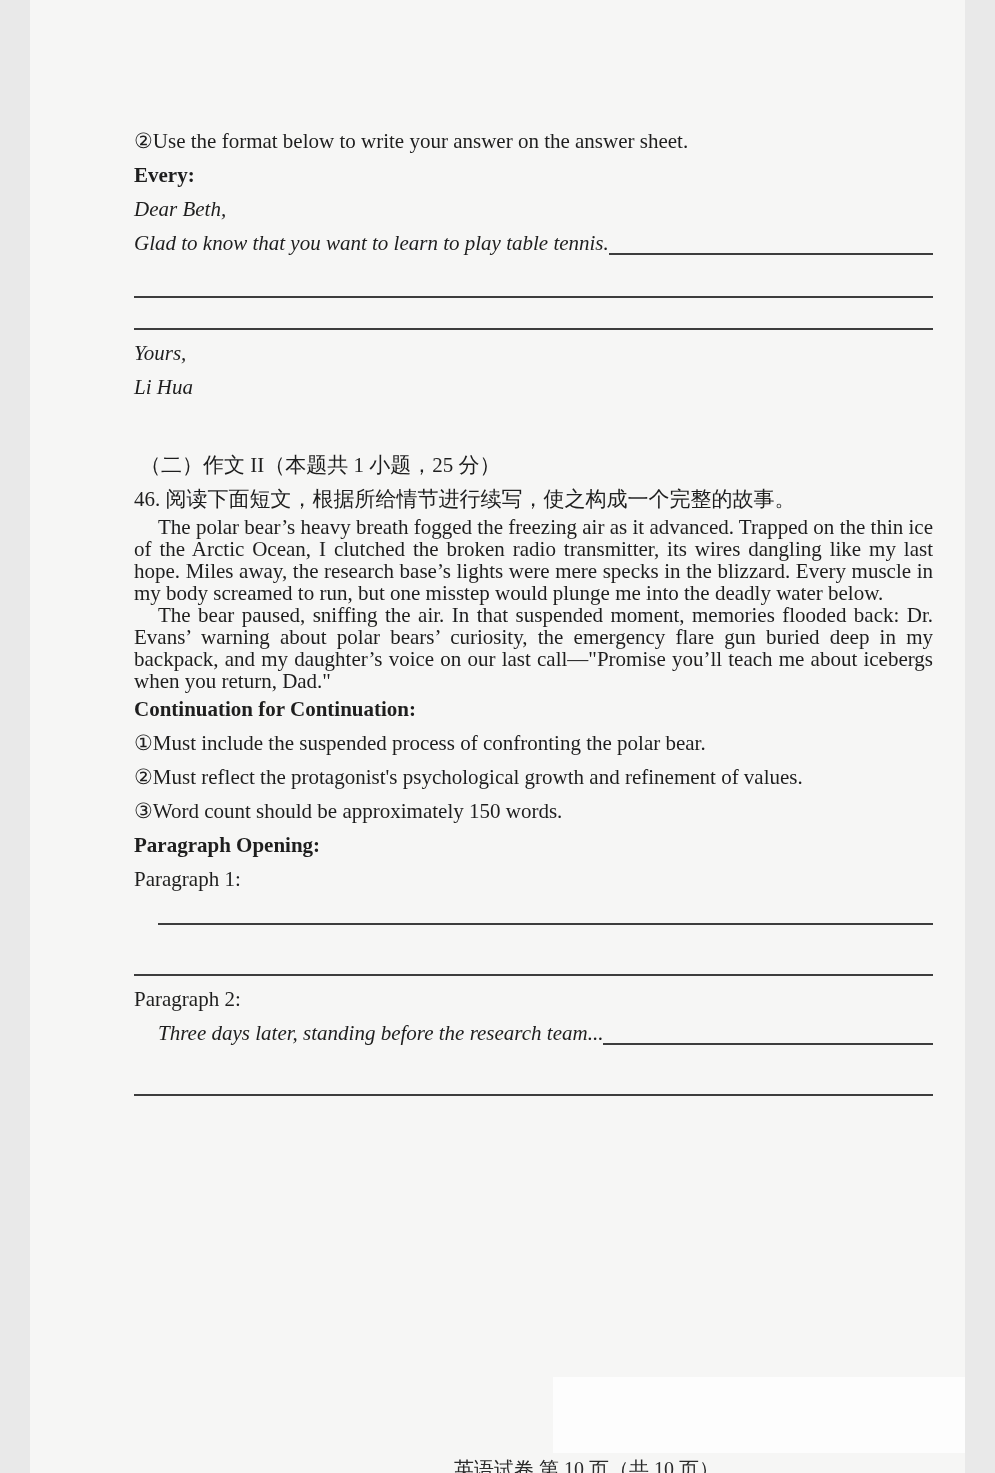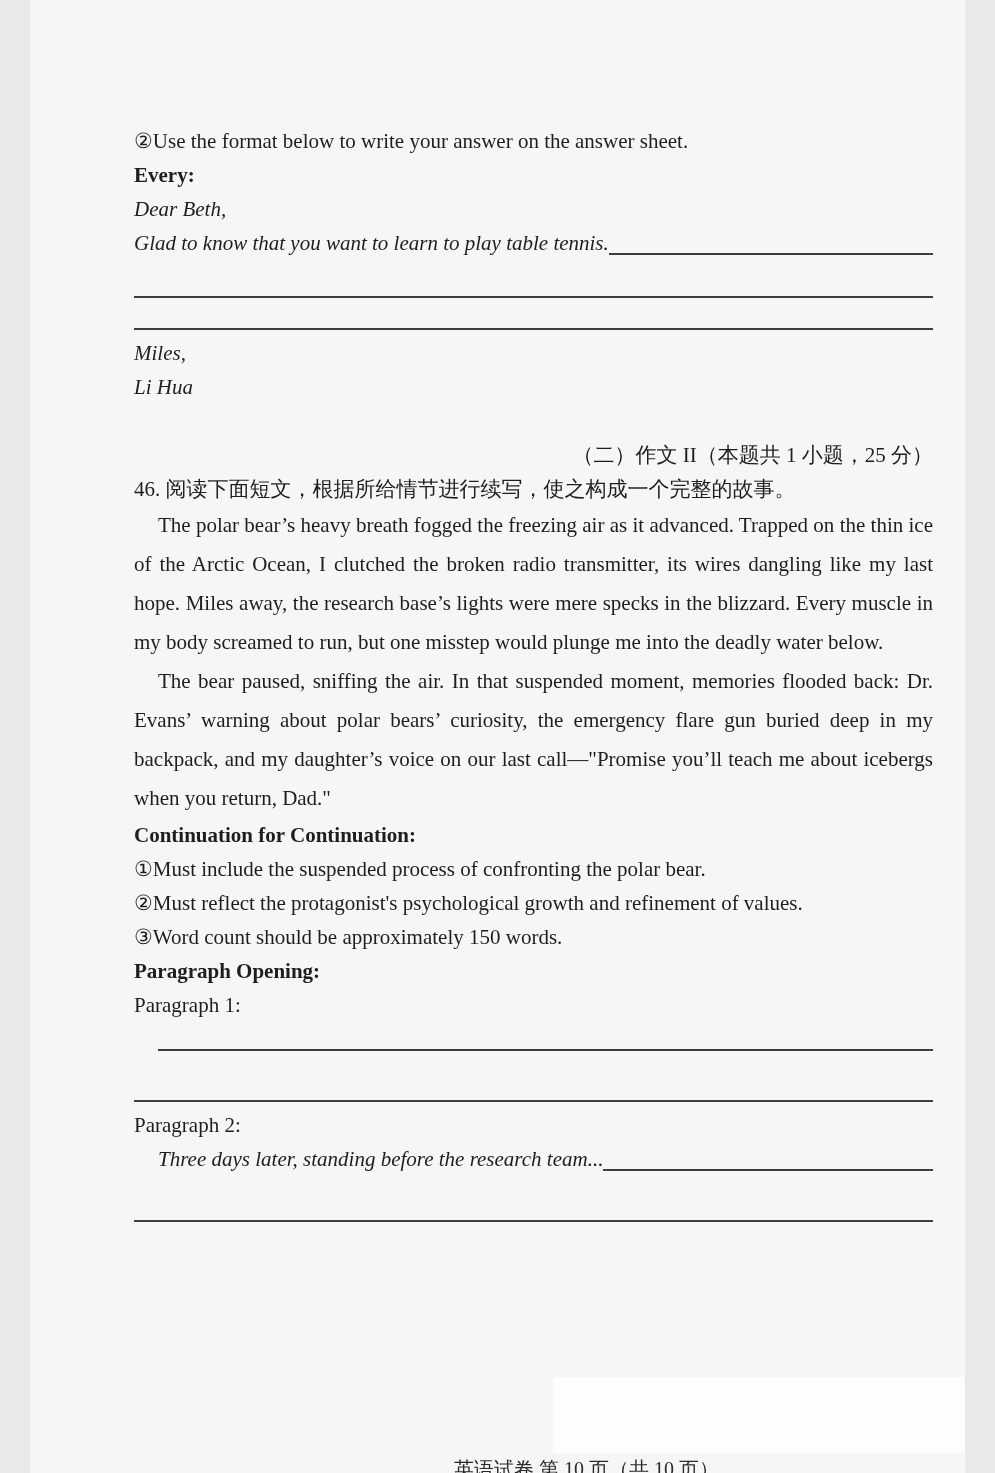--- a/index.html
+++ b/index.html
@@ -34,26 +34,26 @@
     border-bottom: 2px solid #3d3d3d;
     margin-bottom: 5px;
     min-width: 40px;
   }
   .blank-line {
     border-bottom: 2px solid #3d3d3d;
   }
   .blank-1 { height: 36px; }
   .blank-2 { height: 30px; }
   .blank-3 { height: 44px; }
-  .section-heading { margin-top: 34px; text-align: right; }
+  .section-heading { margin-top: 44px; }
   .story-para {
     text-align: justify;
     text-indent: 24px;
     margin: 0;
-    line-height: 39px;
+    line-height: 22px;
   }
   .indent { padding-left: 24px; }
   .footer {
     position: absolute;
     left: 424px;
     top: 1452px;
     font-size: 20px;
     white-space: nowrap;
     color: #2a2a2a;
   }
@@ -74,21 +74,21 @@
 
     <div class="row">②Use the format below to write your answer on the answer sheet.</div>
     <div class="row b">Every:</div>
     <div class="row i">Dear Beth,</div>
     <div class="row fill-row">
       <span class="i">Glad to know that you want to learn to play table tennis.</span>
         <span class="fill-line"></span>
     </div>
     <div class="blank-line blank-1"></div>
     <div class="blank-line blank-2"></div>
-    <div class="row i" style="margin-top:6px;">Miles,</div>
+    <div class="row i" style="margin-top:6px;">Yours,</div>
     <div class="row i">Li Hua</div>
 
     <div class="row section-heading" style="padding-left:6px;">（二）作文 II（本题共 1 小题，25 分）</div>
     <div class="row">46. 阅读下面短文，根据所给情节进行续写，使之构成一个完整的故事。</div>
 
     <p class="story-para">The polar bear’s heavy breath fogged the freezing air as it advanced. Trapped on the thin ice of the Arctic Ocean, I clutched the broken radio transmitter, its wires dangling like my last hope. Miles away, the research base’s lights were mere specks in the blizzard. Every muscle in my body screamed to run, but one misstep would plunge me into the deadly water below.</p>
     <p class="story-para">The bear paused, sniffing the air. In that suspended moment, memories flooded back: Dr. Evans’ warning about polar bears’ curiosity, the emergency flare gun buried deep in my backpack, and my daughter’s voice on our last call—"Promise you’ll teach me about icebergs when you return, Dad."</p>
 
     <div class="row b">Continuation for Continuation:</div>
     <div class="row">①Must include the suspended process of confronting the polar bear.</div>

